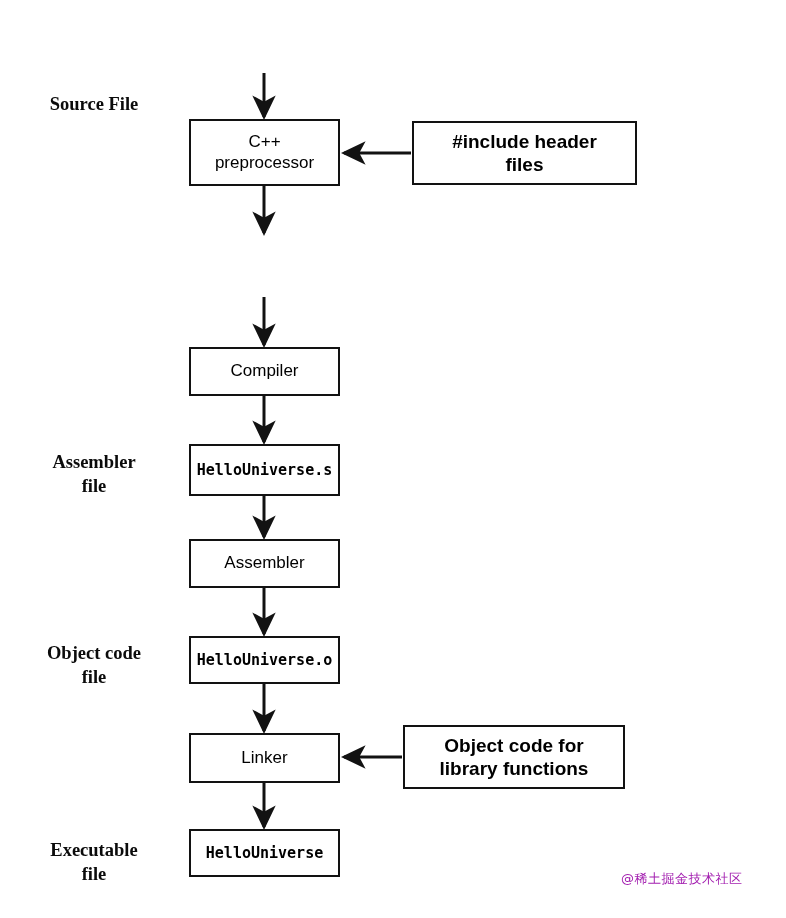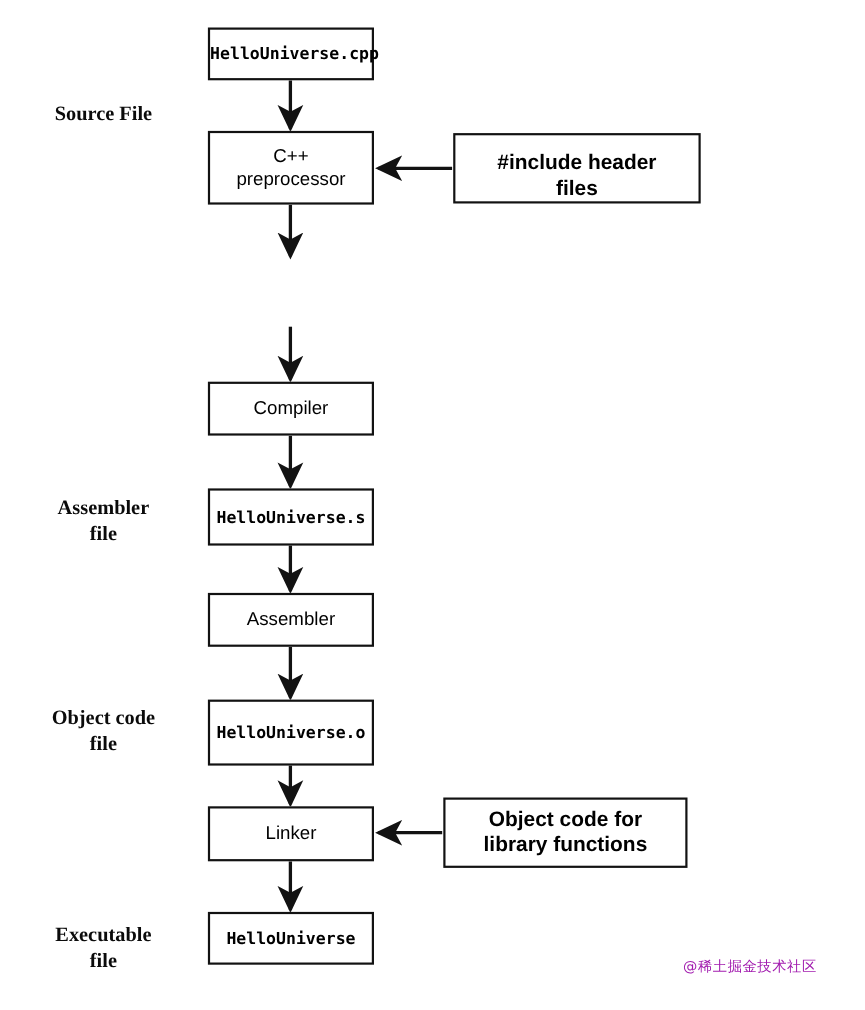--- a/index.html
+++ b/index.html
@@ -127,48 +127,45 @@
 
   <div class="stage-label" style="left:16px; top:450px; width:156px;">Assembler
 file</div>
 
   <div class="stage-label" style="left:16px; top:641px; width:156px;">Object code
 file</div>
 
   <div class="stage-label" style="left:16px; top:838px; width:156px;">Executable
 file</div>
 
-  <div class="node mono" style="left:189px; top:25px; width:151px; height:48px;">
-    <span class="node-text">HelloUniverse.cpp</span>
-  </div>
 
   <div class="node sans" style="left:189px; top:119px; width:151px; height:67px;">
     <span class="node-text">C++
 preprocessor</span>
   </div>
 
-  <div class="node sans-bold" style="left:412px; top:121px; width:225px; height:64px;align-items:flex-end;">
+  <div class="node sans-bold" style="left:412px; top:121px; width:225px; height:64px;">
     <span class="node-text">#include header
 files</span>
   </div>
 
 
   <div class="node sans" style="left:189px; top:347px; width:151px; height:49px;">
     <span class="node-text">Compiler</span>
   </div>
 
   <div class="node mono" style="left:189px; top:444px; width:151px; height:52px;">
     <span class="node-text">HelloUniverse.s</span>
   </div>
 
   <div class="node sans" style="left:189px; top:539px; width:151px; height:49px;">
     <span class="node-text">Assembler</span>
   </div>
 
-  <div class="node mono" style="left:189px; top:636px; width:151px; height:60px;">
+  <div class="node mono" style="left:189px; top:636px; width:151px; height:48px;">
     <span class="node-text">HelloUniverse.o</span>
   </div>
 
   <div class="node sans" style="left:189px; top:733px; width:151px; height:50px;">
     <span class="node-text">Linker</span>
   </div>
 
   <div class="node sans-bold" style="left:403px; top:725px; width:222px; height:64px;">
     <span class="node-text">Object code for
 library functions</span>

